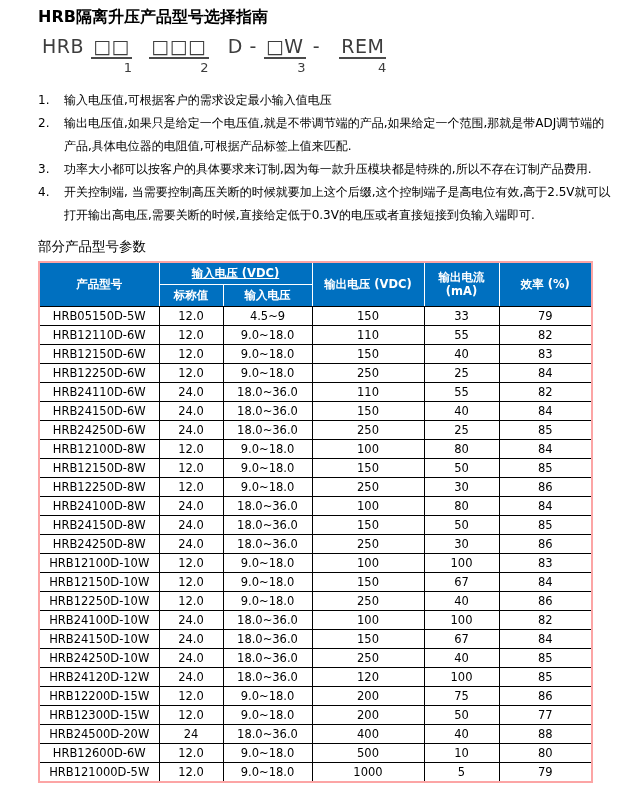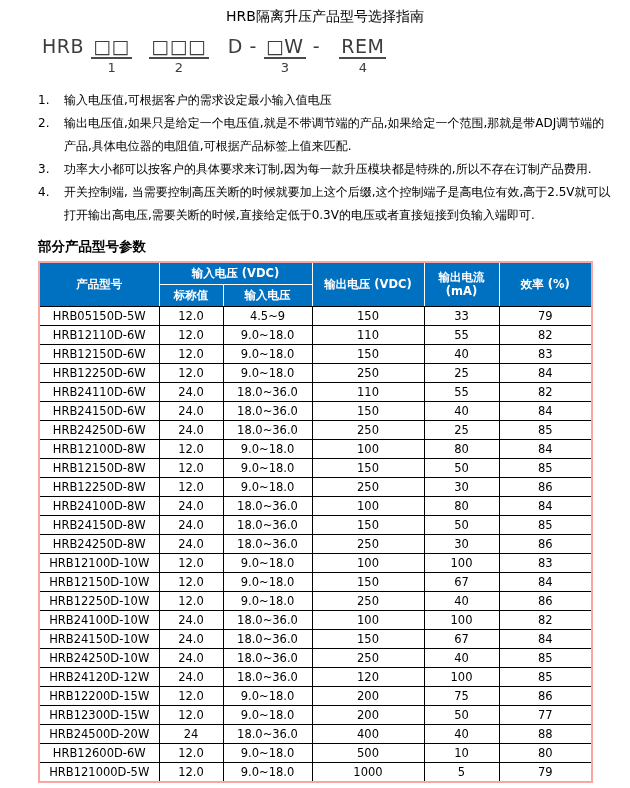--- a/index.html
+++ b/index.html
@@ -7,36 +7,35 @@
   body {
     width: 630px;
     height: 788px;
     background: #ffffff;
     color: #000000;
     font-family: "DejaVu Sans", "Liberation Sans", sans-serif;
     padding: 8px 18px 0 38px;
     overflow: hidden;
   }
   .page-title {
-    font-size: 14px;
-    font-weight: normal;
+    font-size: 16px;
+    font-weight: bold;
     line-height: 17px;
     margin: 0 0 10px 0;
-    text-align: center;
   }
   
   .model-line {
     margin: 10px 0 0 2px;
     color: #3d3d3d;
     white-space: nowrap;
   }
   .mpart {
     display: inline-flex;
     flex-direction: column;
-    align-items: center;
+    align-items: flex-end;
     vertical-align: top;
     font-size: 19px;
   }
   .mpart .mtext {
     line-height: 22px;
     letter-spacing: 0.5px;
     padding: 0 2px;
   }
   .mpart.underlined .mtext {
     border-bottom: 2px solid #4a4a4a;
@@ -49,21 +48,21 @@
   }
   .gap { display: inline-block; width: 7px; }
   
   .notes { margin-top: 13px; width: 578px; }
   .note { display: flex; font-size: 12px; line-height: 23px; }
   .note-num { width: 26px; flex-shrink: 0; }
   .note-text { flex: 1; }
   
   .section-title {
     font-size: 13.5px;
-    font-weight: bold;
+    font-weight: normal;
     line-height: 16px;
     margin: 11px 0 7px 0;
   }
   
   table.params {
     border-collapse: collapse;
     table-layout: fixed;
     width: 553px;
     border: 2px solid #fca5a5;
   }
@@ -72,21 +71,21 @@
     color: #ffffff;
     font-size: 11.5px;
     font-weight: bold;
     border: 1px solid #ffffff;
     border-bottom-color: #000000;
     padding: 1px 2px;
     height: 22px;
     text-align: center;
     line-height: 14px;
   }
-  table.params th.white-bottom { border-bottom-color: #ffffff; }
+  table.params th.white-bottom { border-bottom-color: #ffffff; text-decoration: underline; }
   table.params td {
     border: 1px solid #000000;
     font-size: 11.5px;
     text-align: center;
     height: 18px;
     padding: 0 2px;
     line-height: 18px;
     white-space: nowrap;
   }
 </style>

